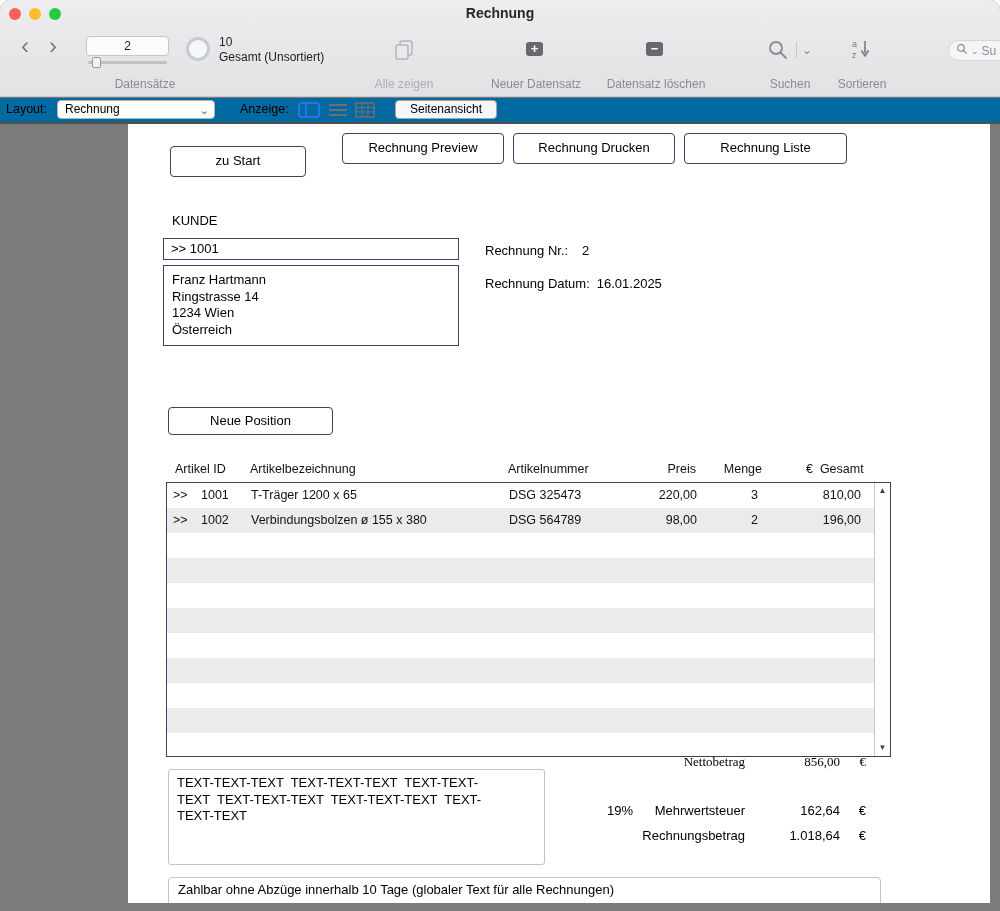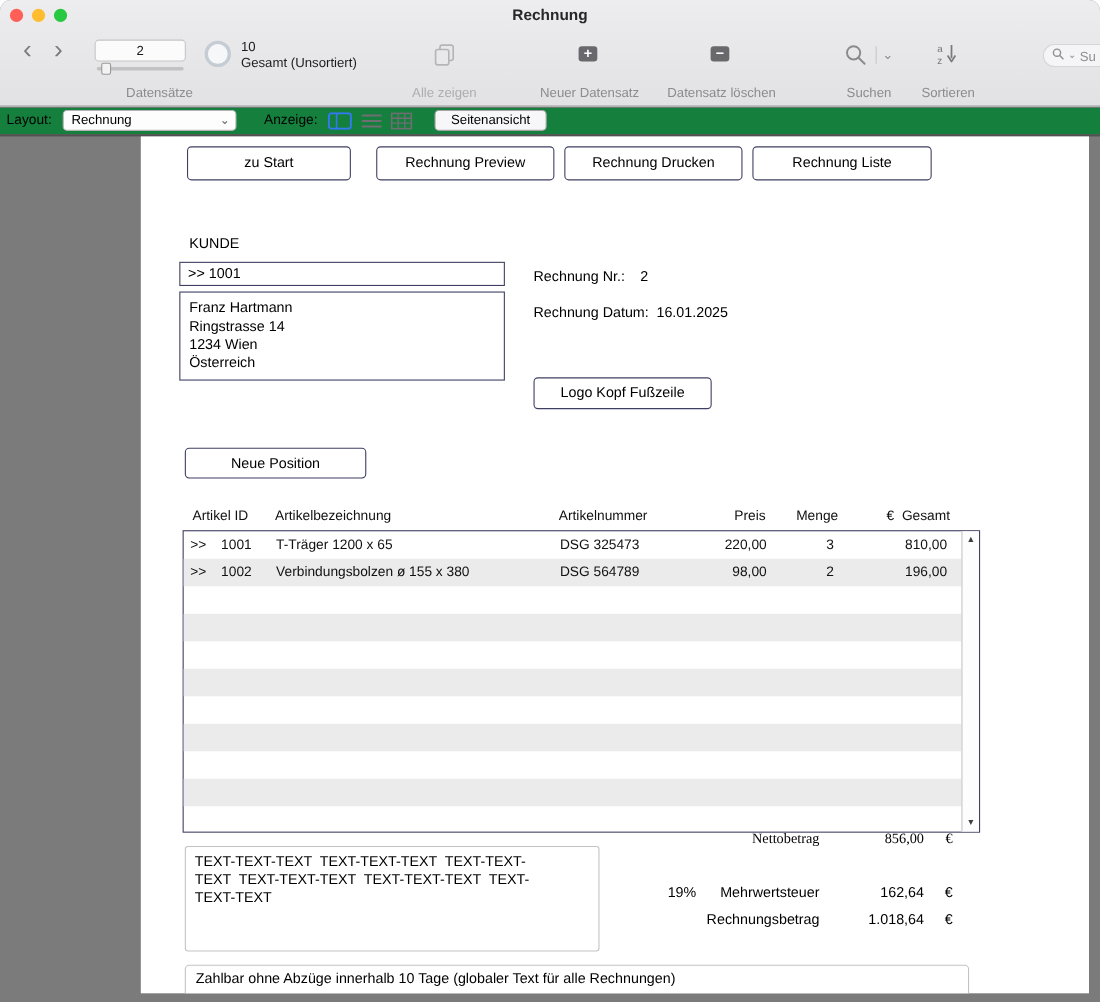--- a/index.html
+++ b/index.html
@@ -45,41 +45,41 @@
     text-align:center; line-height:13px; }
   .chev-suchen { position:absolute; left:796px; top:42px; font-size:12px; color:#8a8a8a;
     border-left:1px solid #c8c8c8; padding-left:5px; line-height:16px; }
   .quick-search { position:absolute; left:948px; top:40px; width:100px; height:21px;
     background:#f5f4f6; border:1px solid #d6d5d7; border-radius:11px;
     display:flex; align-items:center; gap:3px; padding:0 7px;
     font-size:12px; color:#8e8e93; }
   .qs-chev { font-size:9px; color:#8e8e93; }
 
   
-  .layoutbar { position:absolute; left:0; top:98px; width:100%; height:24px; background:#15803d; }
+  .layoutbar { position:absolute; left:0; top:98px; width:100%; height:24px; background:#0369a1; }
   .lb-text { position:absolute; top:4px; font-size:12.5px; color:#000; }
   .lb-layout{left:6px;} .lb-anzeige{left:240px;}
   .lb-dropdown { position:absolute; left:57px; top:2px; width:158px; height:19px;
     background:#fdfdfd; border:1px solid #b4b4b4; border-radius:4px;
     font-size:12px; color:#000; line-height:17px; padding:0 7px; }
   .lb-dd-chev { position:absolute; right:5px; top:1px; color:#666; font-size:11px; }
   .view-icon { position:absolute; top:4px; width:24px; height:16px; }
   .vi-form{left:298px;} .vi-list{left:328px;} .vi-table{left:355px;}
   .seiten-btn { position:absolute; left:395px; top:2px; height:19px; padding:0 14px;
     border:1px solid #a5a5a5; border-radius:4px; font-size:12px; line-height:16px;
     color:#000; background:#f7f6f8; }
   .divider-dark { position:absolute; left:0; top:122px; width:100%; height:2px; background:#515151; }
 
   
   .page { position:absolute; left:128px; top:124px; width:862px; height:779px;
     background:#fff; overflow:hidden; font-size:13px; color:#000; }
   .btn { position:absolute; background:#fff; border:1.5px solid #3f3f63; border-radius:4px;
     font-size:13px; color:#000; text-align:center; cursor:default; }
   .nav-btn { top:9px; height:31px; line-height:28px; }
-  .nb-1{left:42px;width:149px;} .nb-2{left:214px;width:162px;}
+  .nb-1{left:42px;width:136px;margin-top:13px;} .nb-2{left:214px;width:162px;}
   .nb-3{left:385px;width:162px;} .nb-4{left:556px;width:163px;}
   .kunde-label { position:absolute; left:44px; top:89px; }
   .kunde-field { position:absolute; left:35px; top:114px; width:296px; height:22px;
     border:1.5px solid #3f3f63; line-height:19px; padding:0 7px; background:#fff; }
   .address-box { position:absolute; left:35px; top:141px; width:296px; height:81px;
     border:1.5px solid #3f3f63; padding:6px 8px; line-height:16.5px; background:#fff; }
   .meta-row { position:absolute; left:357px; white-space:nowrap; }
   .meta-nr{top:119px;} .meta-datum{top:152px;}
   .meta-val-nr{margin-left:14px;} .meta-val-dat{margin-left:7px;}
   .logo-btn { left:357px; top:219px; width:162px; height:29px; line-height:26px; }
@@ -235,21 +235,20 @@
       <div>Österreich</div>
     </div>
 
     <div class="meta-row meta-nr">
       <span>Rechnung Nr.:</span><span class="meta-val-nr">2</span>
     </div>
     <div class="meta-row meta-datum">
       <span>Rechnung Datum:</span><span class="meta-val-dat">16.01.2025</span>
     </div>
 
-    <div class="btn logo-btn">Logo Kopf Fußzeile</div>
     <div class="btn neue-pos-btn">Neue Position</div>
 
     <div class="pos-header">
       <span class="h-id">Artikel ID</span>
       <span class="h-bez">Artikelbezeichnung</span>
       <span class="h-num">Artikelnummer</span>
       <span class="h-preis">Preis</span>
       <span class="h-menge">Menge</span>
       <span class="h-gesamt">€  Gesamt</span>
     </div>

